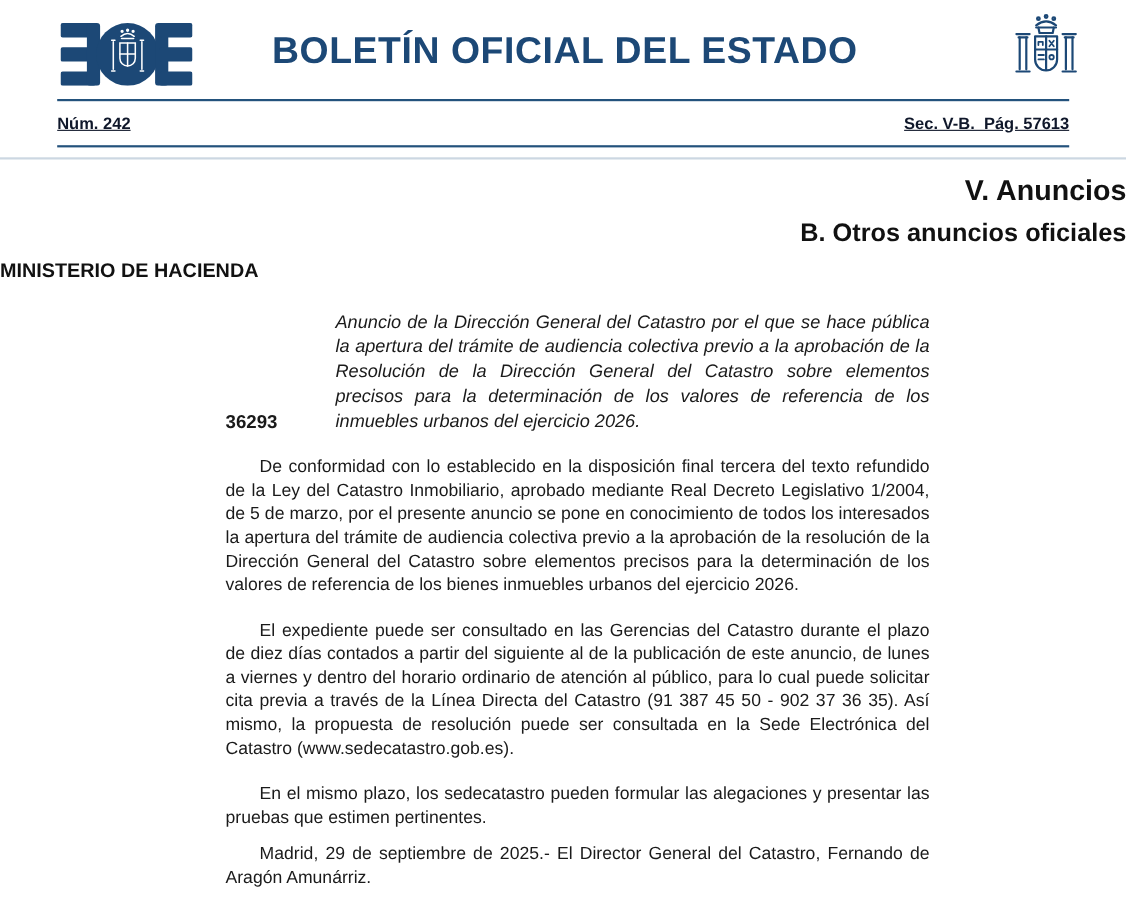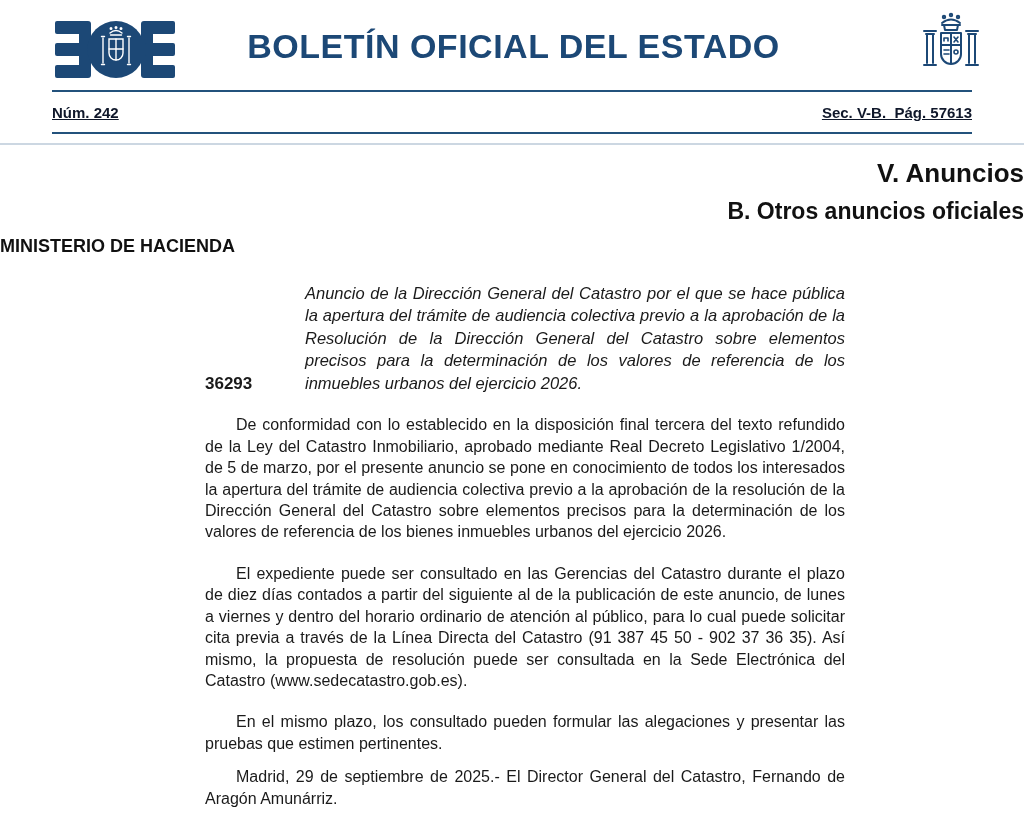--- a/index.html
+++ b/index.html
@@ -142,19 +142,19 @@
     <h4 class="ministry-title">MINISTERIO DE HACIENDA</h4>
 
     <div class="content">
       <div class="announcement-head">
         <div class="announcement-number">36293</div>
         <p class="announcement-summary">Anuncio de la Dirección General del Catastro por el que se hace pública la apertura del trámite de audiencia colectiva previo a la aprobación de la Resolución de la Dirección General del Catastro sobre elementos precisos para la determinación de los valores de referencia de los inmuebles urbanos del ejercicio 2026.</p>
       </div>
 
       <p class="body-par">De conformidad con lo establecido en la disposición final tercera del texto refundido de la Ley del Catastro Inmobiliario, aprobado mediante Real Decreto Legislativo 1/2004, de 5 de marzo, por el presente anuncio se pone en conocimiento de todos los interesados la apertura del trámite de audiencia colectiva previo a la aprobación de la resolución de la Dirección General del Catastro sobre elementos precisos para la determinación de los valores de referencia de los bienes inmuebles urbanos del ejercicio 2026.</p>
       <p class="body-par">El expediente puede ser consultado en las Gerencias del Catastro durante el plazo de diez días contados a partir del siguiente al de la publicación de este anuncio, de lunes a viernes y dentro del horario ordinario de atención al público, para lo cual puede solicitar cita previa a través de la Línea Directa del Catastro (91 387 45 50 - 902 37 36 35). Así mismo, la propuesta de resolución puede ser consultada en la Sede Electrónica del Catastro (www.sedecatastro.gob.es).</p>
-      <p class="body-par">En el mismo plazo, los consultado pueden formular las alegaciones y presentar las pruebas que estimen pertinentes.</p>
+      <p class="body-par">En el mismo plazo, los sedecatastro pueden formular las alegaciones y presentar las pruebas que estimen pertinentes.</p>
       <p class="body-par signature">Madrid, 29 de septiembre de 2025.- El Director General del Catastro, Fernando de Aragón Amunárriz.</p>
 
     </div>
   </main>
 
 </div>
 
 </body></html>

